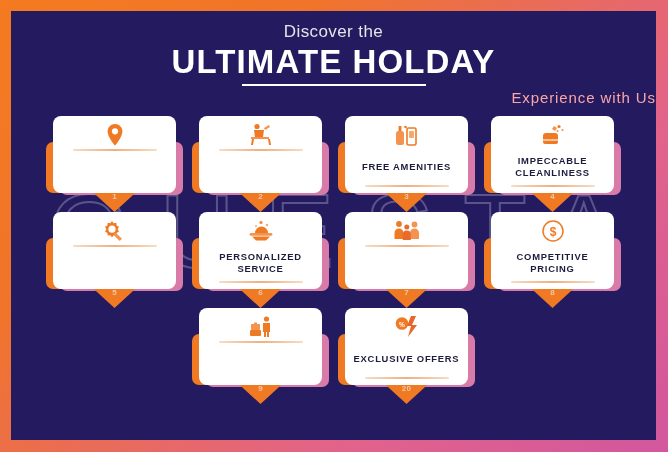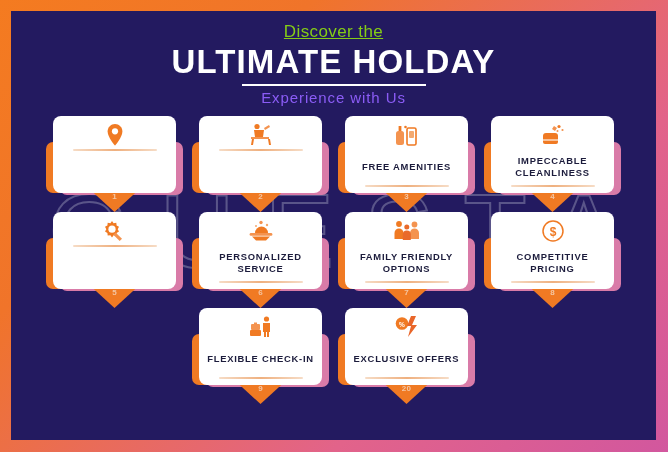--- a/index.html
+++ b/index.html
@@ -40,31 +40,31 @@
     color:transparent;
     -webkit-text-stroke:2px rgba(220,222,232,.30);
     user-select:none;
     pointer-events:none;
     white-space:nowrap;
   }
 
   
   .header{position:relative;padding-top:11px;text-align:center;z-index:3;}
   .kicker{
-    color:#84cc16;font-size:17px;font-weight:400;letter-spacing:.4px;line-height:20px;text-decoration:underline;
+    color:#e5e5e5;font-size:17px;font-weight:400;letter-spacing:.4px;line-height:20px;
   }
   .headline{
     color:#ffffff;font-size:33px;font-weight:700;letter-spacing:1.1px;
     line-height:38px;margin-top:1px;
   }
   .rule{
     width:184px;height:2px;background:#ffffff;margin:3px auto 2px;
   }
   .subline{
-    color:#8b5cf6;font-size:15px;font-weight:400;letter-spacing:.9px;line-height:20px;
+    color:#fca5a5;font-size:15px;font-weight:400;letter-spacing:.9px;line-height:20px;text-align:right;
   }
 
   
   .rows{position:relative;z-index:2;margin-top:8px;}
   .row{display:flex;justify-content:center;gap:23px;margin-bottom:19px;}
 
   .card-wrap{
     position:relative;
     width:123px;
     height:77px;
@@ -291,21 +291,20 @@
             <div class="icon">
               <svg width="28" height="24" viewBox="0 0 28 24">
                   <circle cx="6" cy="5" r="2.9" fill="#f07a23"></circle>
                   <path d="M1.5 20v-6a4.5 4.5 0 019 0v6z" fill="#f07a23"></path>
                   <circle cx="21.5" cy="5.5" r="2.9" fill="#f4934f"></circle>
                   <path d="M17 20v-6a4.5 4.5 0 019 0v6z" fill="#f4934f"></path>
                   <circle cx="13.8" cy="8" r="2.5" fill="#e96a2a"></circle>
                   <path d="M9.8 21v-5.5a4 4 0 018 0V21z" fill="#e96a2a"></path>
                 </svg>
             </div>
-            <div class="card-label">FAMILY FRIENDLY OPTIONS</div>
             <div class="card-underline"></div>
           </div>
         </div>
 
         <div class="card-wrap">
           <div class="shadow-pink"></div>
           <div class="shadow-orange"></div>
           <div class="pointer">
             <span>8</span>
           </div>
@@ -335,21 +334,20 @@
             <div class="icon">
               <svg width="26" height="24" viewBox="0 0 26 24">
                   <circle cx="18.5" cy="4" r="2.6" fill="#f07a23"></circle>
                   <path d="M15 8h7v9h-7z" fill="#f07a23"></path>
                   <path d="M16 17h2v5h-2zM19 17h2v5h-2z" fill="#f07a23"></path>
                   <rect x="3" y="9" width="9" height="6" rx="1" fill="#f4934f"></rect>
                   <rect x="2" y="15" width="11" height="6" rx="1" fill="#f07a23"></rect>
                   <path d="M6 7.5h3v1.6H6z" fill="#f4934f"></path>
                 </svg>
             </div>
-            <div class="card-label">FLEXIBLE CHECK-IN</div>
             <div class="card-underline"></div>
           </div>
         </div>
 
         <div class="card-wrap">
           <div class="shadow-pink"></div>
           <div class="shadow-orange"></div>
           <div class="pointer">
             <span>20</span>
           </div>

